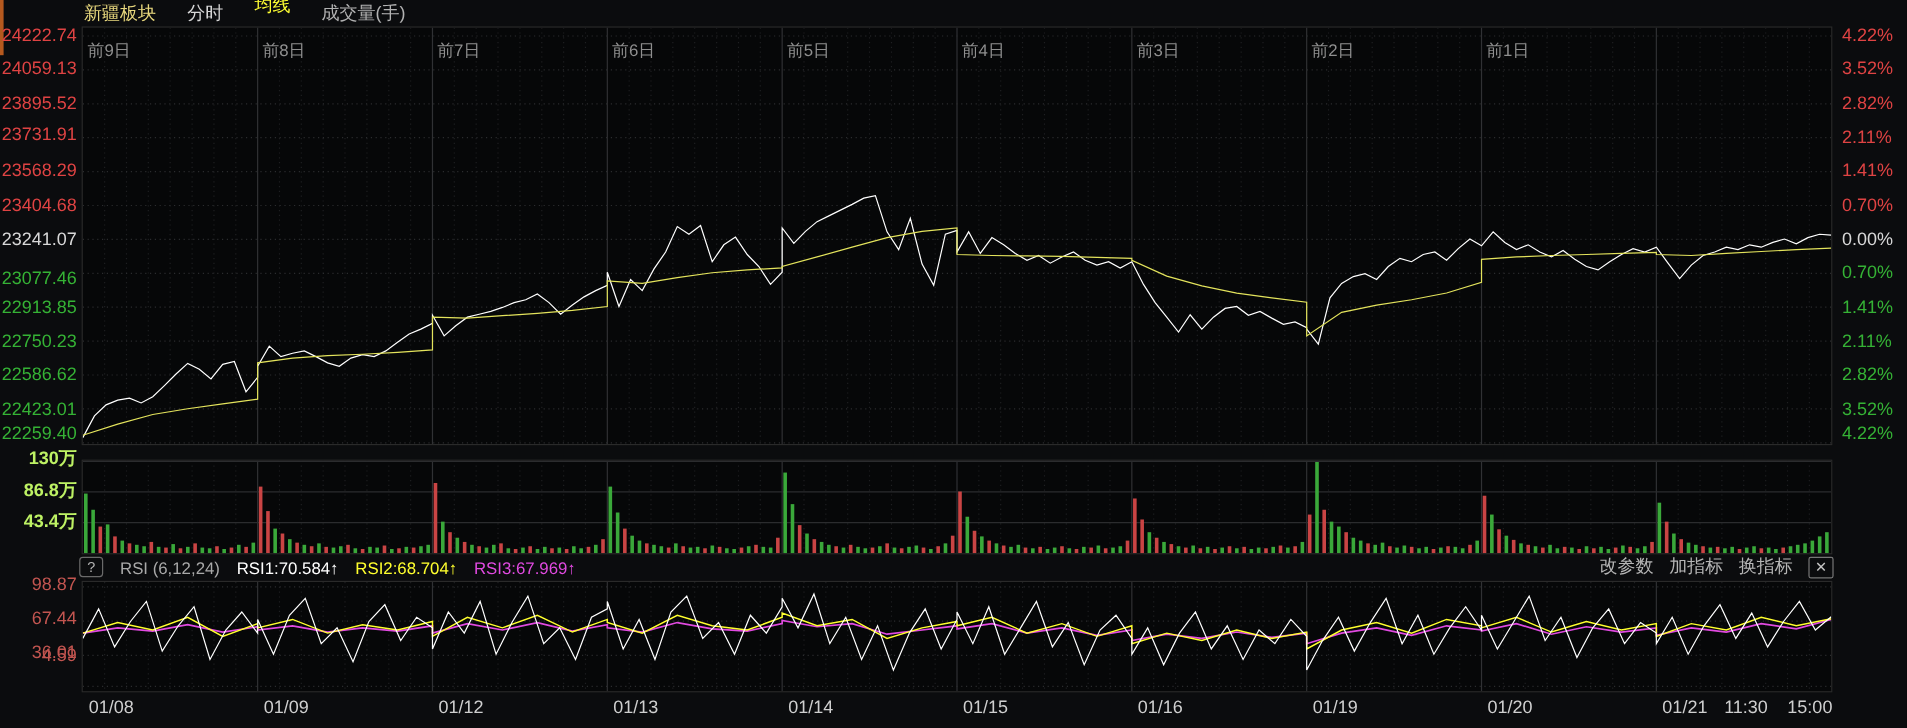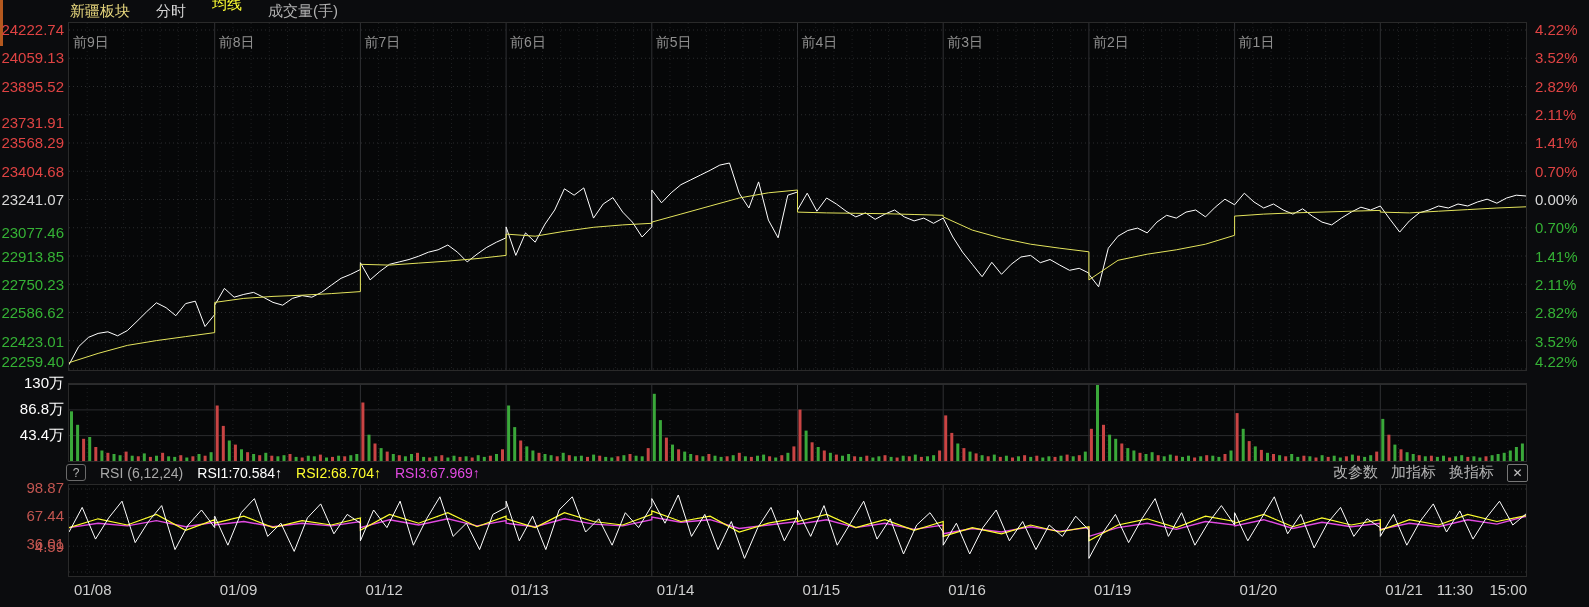--- a/index.html
+++ b/index.html
@@ -20,21 +20,21 @@
   #vol-plot{left:68px;top:383px;width:1459px;height:79px;}
   #rsi-plot{left:68px;top:484px;width:1459px;height:93px;}
   svg{display:block;}
   
   .axlab{position:absolute;font-size:15px;line-height:16px;white-space:nowrap;}
   .ax-left{right:1525px;text-align:right;width:64px;}
   .ax-right{left:1535px;text-align:left;}
   .c-up{color:#df4343;}
   .c-dn{color:#35b235;}
   .c-flat{color:#d8d8d8;}
-  .c-volax{color:#ffffff;}
+  .c-volax{color:#bef264;font-weight:bold;}
   .c-rsiax{color:#c25550;}
   .day-label{position:absolute;color:#8f8f8f;font-size:14px;top:34px;}
   
   #rsi-header{left:0;top:462px;width:1589px;height:21px;display:flex;align-items:center;font-size:14px;}
   #rsi-header .lead{margin-left:66px;display:flex;align-items:center;gap:14px;}
   .help-box{display:inline-flex;align-items:center;justify-content:center;width:18px;height:15px;
             border:1px solid #6a6a6a;border-radius:3px;color:#b5b5b5;font-size:12px;cursor:default;}
   .rsi-name{color:#a9a9a9;}
   .rsi1{color:#ffffff;}
   .rsi2{color:#ffff2e;}
@@ -589,21 +589,21 @@
         <polyline points="0.0,42.6 29.1,38.2 58.3,40.9 87.4,35.6 116.6,41.7 145.7,37.3 145.7,40.0 174.8,36.5 204.0,41.7 233.1,38.2 262.3,40.9 291.4,36.5 291.4,42.6 320.5,34.7 349.7,40.0 378.8,33.8 408.0,40.9 437.1,35.6 437.1,38.2 466.2,41.7 495.4,33.8 524.5,39.1 553.7,40.9 582.8,34.7 582.8,32.1 611.9,37.3 641.1,34.7 670.2,43.5 699.4,40.0 728.5,36.5 728.5,39.1 757.6,34.7 786.8,42.6 815.9,38.2 845.1,44.4 874.2,40.0 874.2,48.8 903.3,43.5 932.5,47.0 961.6,41.7 990.8,46.1 1019.9,42.6 1019.9,51.4 1049.0,42.6 1078.2,38.2 1107.3,44.4 1136.5,36.5 1165.6,40.0 1165.6,40.9 1194.7,34.7 1223.9,43.5 1253.0,37.3 1282.2,41.7 1311.3,38.2 1311.3,44.4 1340.4,38.2 1369.6,41.7 1398.7,34.7 1427.9,39.1 1457.0,31.2" fill="none" stroke="#e14ae1" stroke-width="1.4"></polyline>
         <polyline points="0.0,42.6 29.1,33.8 58.3,40.0 87.4,29.4 116.6,45.3 145.7,34.7 145.7,38.2 174.8,31.2 204.0,42.6 233.1,35.6 262.3,40.0 291.4,32.9 291.4,45.3 320.5,29.4 349.7,38.2 378.8,27.7 408.0,41.7 437.1,31.2 437.1,33.8 466.2,42.6 495.4,27.7 524.5,36.5 553.7,40.0 582.8,29.4 582.8,25.9 611.9,36.5 641.1,31.2 670.2,47.0 699.4,38.2 728.5,32.9 728.5,36.5 757.6,29.4 786.8,42.6 815.9,34.7 845.1,45.3 874.2,36.5 874.2,51.4 903.3,42.6 932.5,48.8 961.6,40.0 990.8,47.0 1019.9,41.7 1019.9,55.8 1049.0,40.0 1078.2,33.8 1107.3,42.6 1136.5,31.2 1165.6,36.5 1165.6,38.2 1194.7,29.4 1223.9,41.7 1253.0,32.9 1282.2,40.0 1311.3,34.7 1311.3,45.3 1340.4,34.7 1369.6,40.0 1398.7,29.4 1427.9,36.5 1457.0,30.6" fill="none" stroke="#ffff2e" stroke-width="1.2"></polyline>
         <polyline points="0.0,47.0 13.2,22.4 26.5,54.1 39.7,32.9 53.0,16.2 66.2,57.6 79.5,36.5 92.7,20.6 106.0,64.6 119.2,40.0 132.5,25.0 145.7,42.6 145.7,31.2 158.9,60.2 172.2,27.7 185.4,13.6 198.7,51.4 211.9,38.2 225.2,66.4 238.4,32.9 251.7,18.9 264.9,48.8 278.2,29.4 291.4,38.2 291.4,55.8 304.6,25.0 317.9,42.6 331.1,16.2 344.4,60.2 357.6,33.8 370.9,11.8 384.1,51.4 397.4,38.2 410.6,64.6 423.9,29.4 437.1,22.4 437.1,16.2 450.3,55.8 463.6,31.2 476.8,64.6 490.1,25.0 503.3,11.8 516.6,47.0 529.8,33.8 543.1,60.2 556.3,27.7 569.6,42.6 582.8,20.6 582.8,13.6 596.0,38.2 609.3,10.0 622.5,51.4 635.8,29.4 649.0,64.6 662.3,36.5 675.5,73.4 688.8,42.6 702.0,22.4 715.3,55.8 728.5,31.2 728.5,25.0 741.7,51.4 755.0,20.6 768.2,60.2 781.5,38.2 794.7,16.2 808.0,54.1 821.2,33.8 834.5,69.0 847.7,40.0 861.0,27.7 874.2,47.0 874.2,60.2 887.4,38.2 900.7,69.0 913.9,42.6 927.2,25.0 940.4,55.8 953.7,36.5 966.9,64.6 980.2,40.0 993.4,51.4 1006.7,31.2 1019.9,45.3 1019.9,73.4 1033.1,48.8 1046.4,29.4 1059.6,57.6 1072.9,33.8 1086.1,13.6 1099.4,51.4 1112.6,27.7 1125.9,60.2 1139.1,38.2 1152.4,20.6 1165.6,40.0 1165.6,27.7 1178.8,55.8 1192.1,33.8 1205.3,11.8 1218.6,48.8 1231.8,29.4 1245.1,62.9 1258.3,38.2 1271.6,22.4 1284.8,51.4 1298.1,33.8 1311.3,42.6 1311.3,51.4 1324.5,29.4 1337.8,60.2 1351.0,36.5 1364.3,18.9 1377.5,47.0 1390.8,25.9 1404.0,54.1 1417.3,32.9 1430.5,16.2 1443.8,40.0 1457.0,28.9" fill="none" stroke="#ffffff" stroke-width="1"></polyline>
       </svg>
   </div>
 
   <div id="labels-layer">
       <div class="axlab c-up ax-left" style="top: 22px;">24222.74</div>
       <div class="axlab c-up ax-left" style="top: 50.33px;">24059.13</div>
       <div class="axlab c-up ax-left" style="top: 78.66px;">23895.52</div>
-      <div class="axlab c-up ax-left" style="top: 115px;">23731.91</div>
+      <div class="axlab c-up ax-left" style="top: 105px;">23731.91</div>
       <div class="axlab c-up ax-left" style="top: 135.32px;">23568.29</div>
       <div class="axlab c-up ax-left" style="top: 163.65px; margin-left: 40px;">23404.68</div>
       <div class="axlab c-flat ax-left" style="top: 191.98px;">23241.07</div>
       <div class="axlab c-dn ax-left" style="top: 225px;">23077.46</div>
       <div class="axlab c-dn ax-left" style="top: 248.64px;">22913.85</div>
       <div class="axlab c-dn ax-left" style="top: 276.97px;">22750.23</div>
       <div class="axlab c-dn ax-left" style="top: 305.3px;">22586.62</div>
       <div class="axlab c-dn ax-left" style="top: 333.63px;">22423.01</div>
       <div class="axlab c-dn ax-left" style="top: 354px;">22259.40</div>
       <div class="axlab c-up ax-right" style="top: 22px;">4.22%</div>

